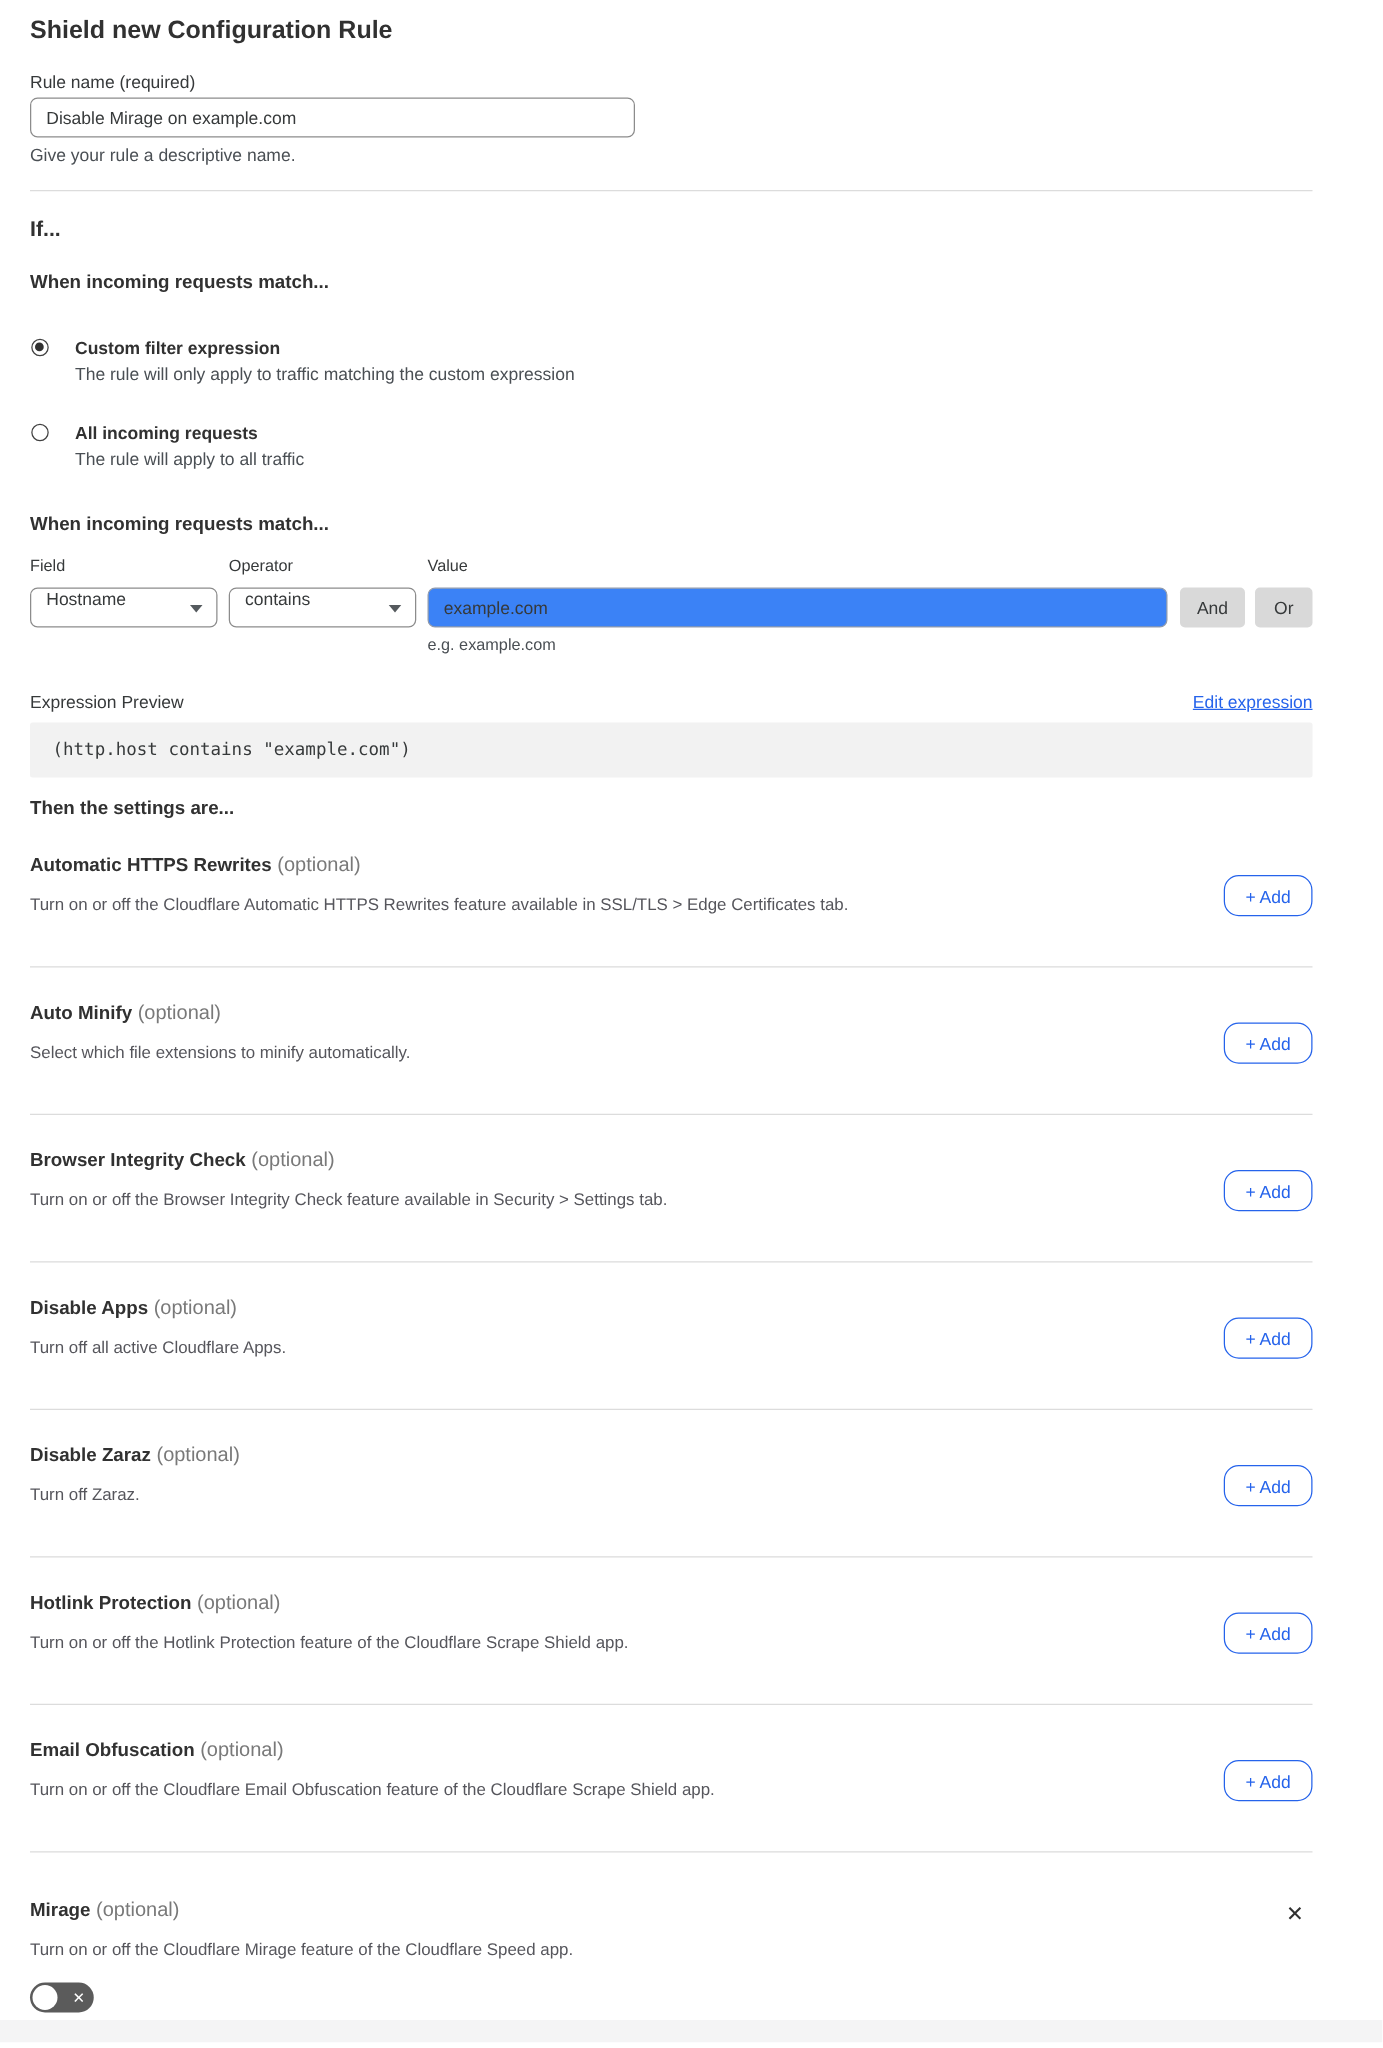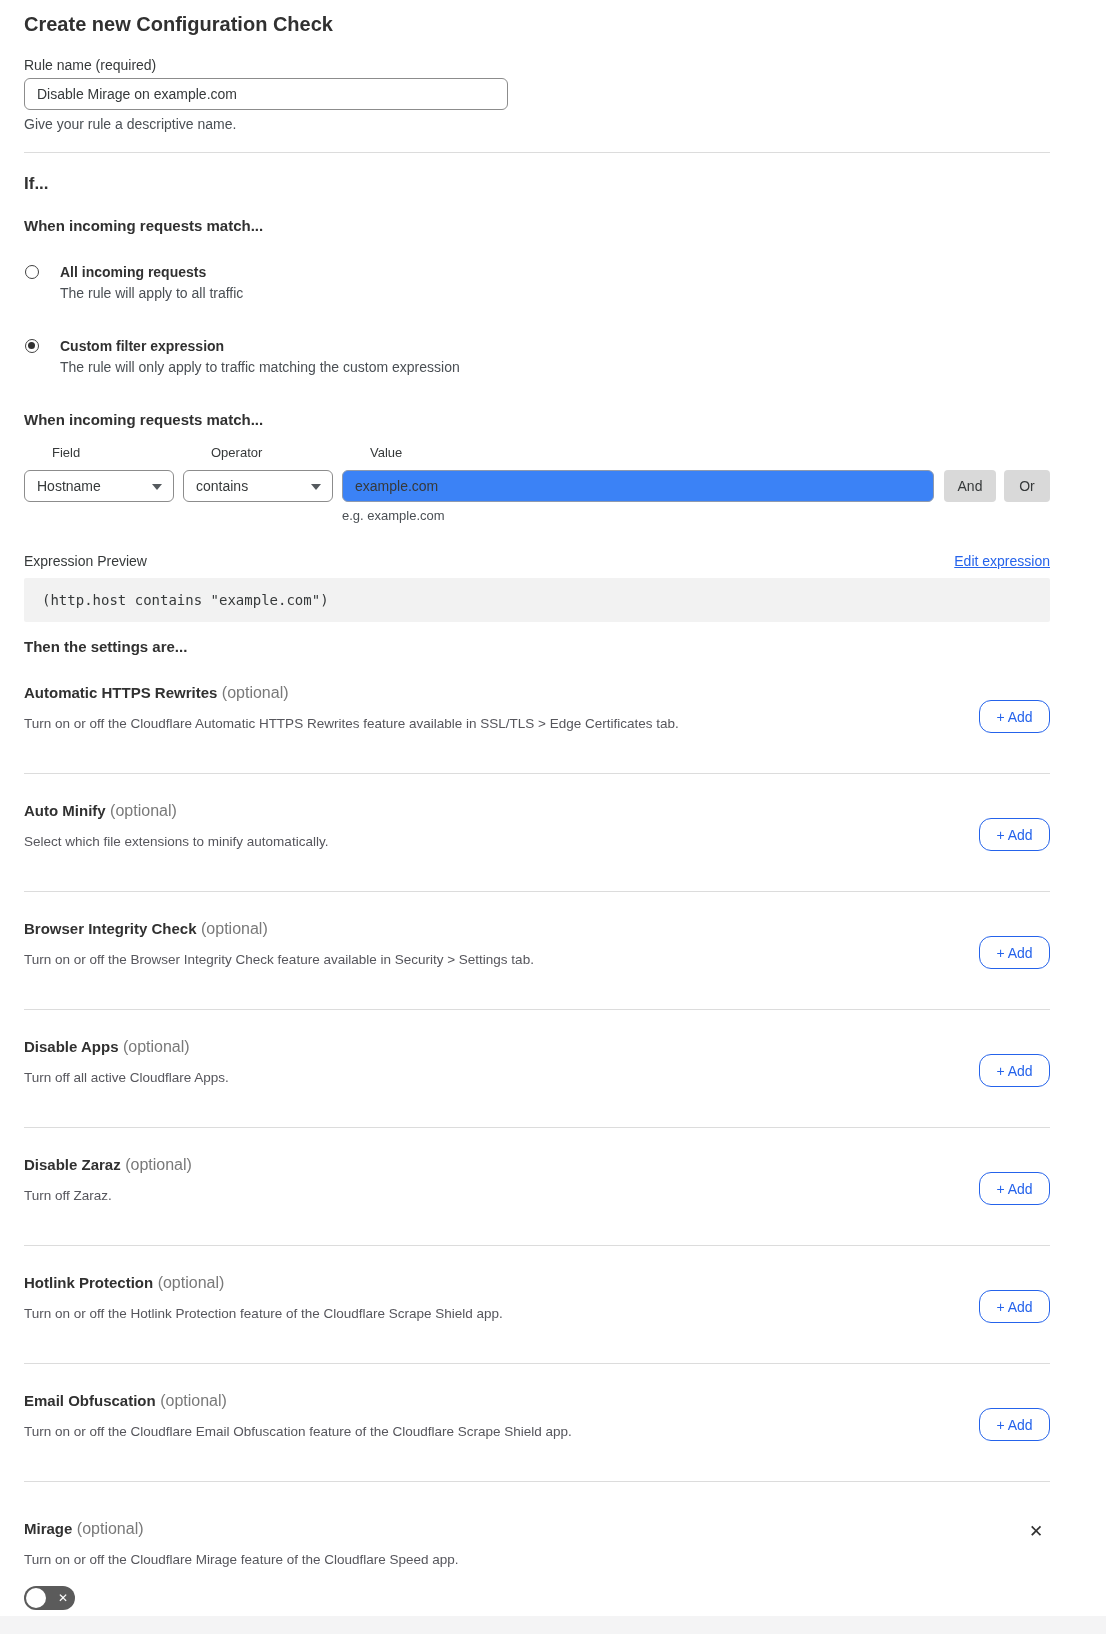--- a/index.html
+++ b/index.html
@@ -38,27 +38,27 @@
     margin-top: 1px; margin-left: 1px; flex: 0 0 auto; position: relative; background: #fff;
   }
   .radio-circle.checked::after {
     content: ""; position: absolute; left: 2px; top: 2px; width: 7px; height: 7px;
     border-radius: 50%; background: #313131;
   }
   .radio-texts { margin-left: 21px; }
   .radio-label { font-size: 14px; line-height: 17px; font-weight: 700; color: #313131; }
   .radio-desc { margin-top: 4px; font-size: 14px; line-height: 17px; color: #4a4f54; }
 
-  .builder-labels { margin-top: 18px; display: flex; font-size: 13px; line-height: 13px; color: #36393a; margin-left: 28px; }
+  .builder-labels { margin-top: 18px; display: flex; font-size: 13px; line-height: 13px; color: #36393a; }
   .builder-labels .lab-field { width: 159px; }
   .builder-labels .lab-operator { width: 159px; }
   .builder-row { margin-top: 11px; display: flex; align-items: center; }
   .select {
     width: 150px; height: 32px; border: 1px solid #8c8c8c; border-radius: 6px;
-    background: #fff; display: flex; align-items: center; padding: 0 12px;
+    background: #fff; display: flex; padding: 0 12px;
     font-size: 14px; color: #36393a; position: relative; cursor: pointer; margin-right: 9px;
   }
   .select .chevron {
     position: absolute; right: 11px; top: 13px; width: 0; height: 0;
     border-left: 5px solid transparent; border-right: 5px solid transparent;
     border-top: 6px solid #555a5e;
   }
   .value-input {
     flex: 1 1 auto; height: 32px; border: 1px solid #8f9aad; border-radius: 6px;
     background: #3b82f6; padding: 0 12px; font-size: 14px; color: #36393a;
@@ -114,45 +114,45 @@
     position: absolute; right: 7px; top: 4px; color: #ffffff; font-size: 12px; line-height: 16px;
   }
 
   .bottom-strip { margin-top: 6px; width: 1106px; height: 18px; background: #f4f4f5; }
 </style>
 </head>
 <body>
 
 <div class="container">
 
-  <h1 class="page-title">Create new Configuration Check</h1>
+  <h1 class="page-title">Shield new Configuration Rule</h1>
 
   <label class="field-label">Rule name (required)</label>
   <input class="rule-name-input" type="text" value="Disable Mirage on example.com" style="">
   <div class="help-text">Give your rule a descriptive name.</div>
 
   <hr class="divider">
 
   <h2 class="if-heading">If...</h2>
 
   <h3 class="sub-heading mt-24">When incoming requests match...</h3>
+
+  <div class="radio-row second">
+    <span class="radio-circle checked"></span>
+    <span class="radio-texts">
+      <div class="radio-label">Custom filter expression</div>
+      <div class="radio-desc">The rule will only apply to traffic matching the custom expression</div>
+    </span>
+  </div>
 
   <div class="radio-row first">
     <span class="radio-circle"></span>
     <span class="radio-texts">
       <div class="radio-label">All incoming requests</div>
       <div class="radio-desc">The rule will apply to all traffic</div>
-    </span>
-  </div>
-
-  <div class="radio-row second">
-    <span class="radio-circle checked"></span>
-    <span class="radio-texts">
-      <div class="radio-label">Custom filter expression</div>
-      <div class="radio-desc">The rule will only apply to traffic matching the custom expression</div>
     </span>
   </div>
 
   <h3 class="sub-heading mt-35">When incoming requests match...</h3>
 
   <div class="builder-labels">
     <span class="lab-field">Field</span>
     <span class="lab-operator">Operator</span>
     <span class="lab-value">Value</span>
   </div>

